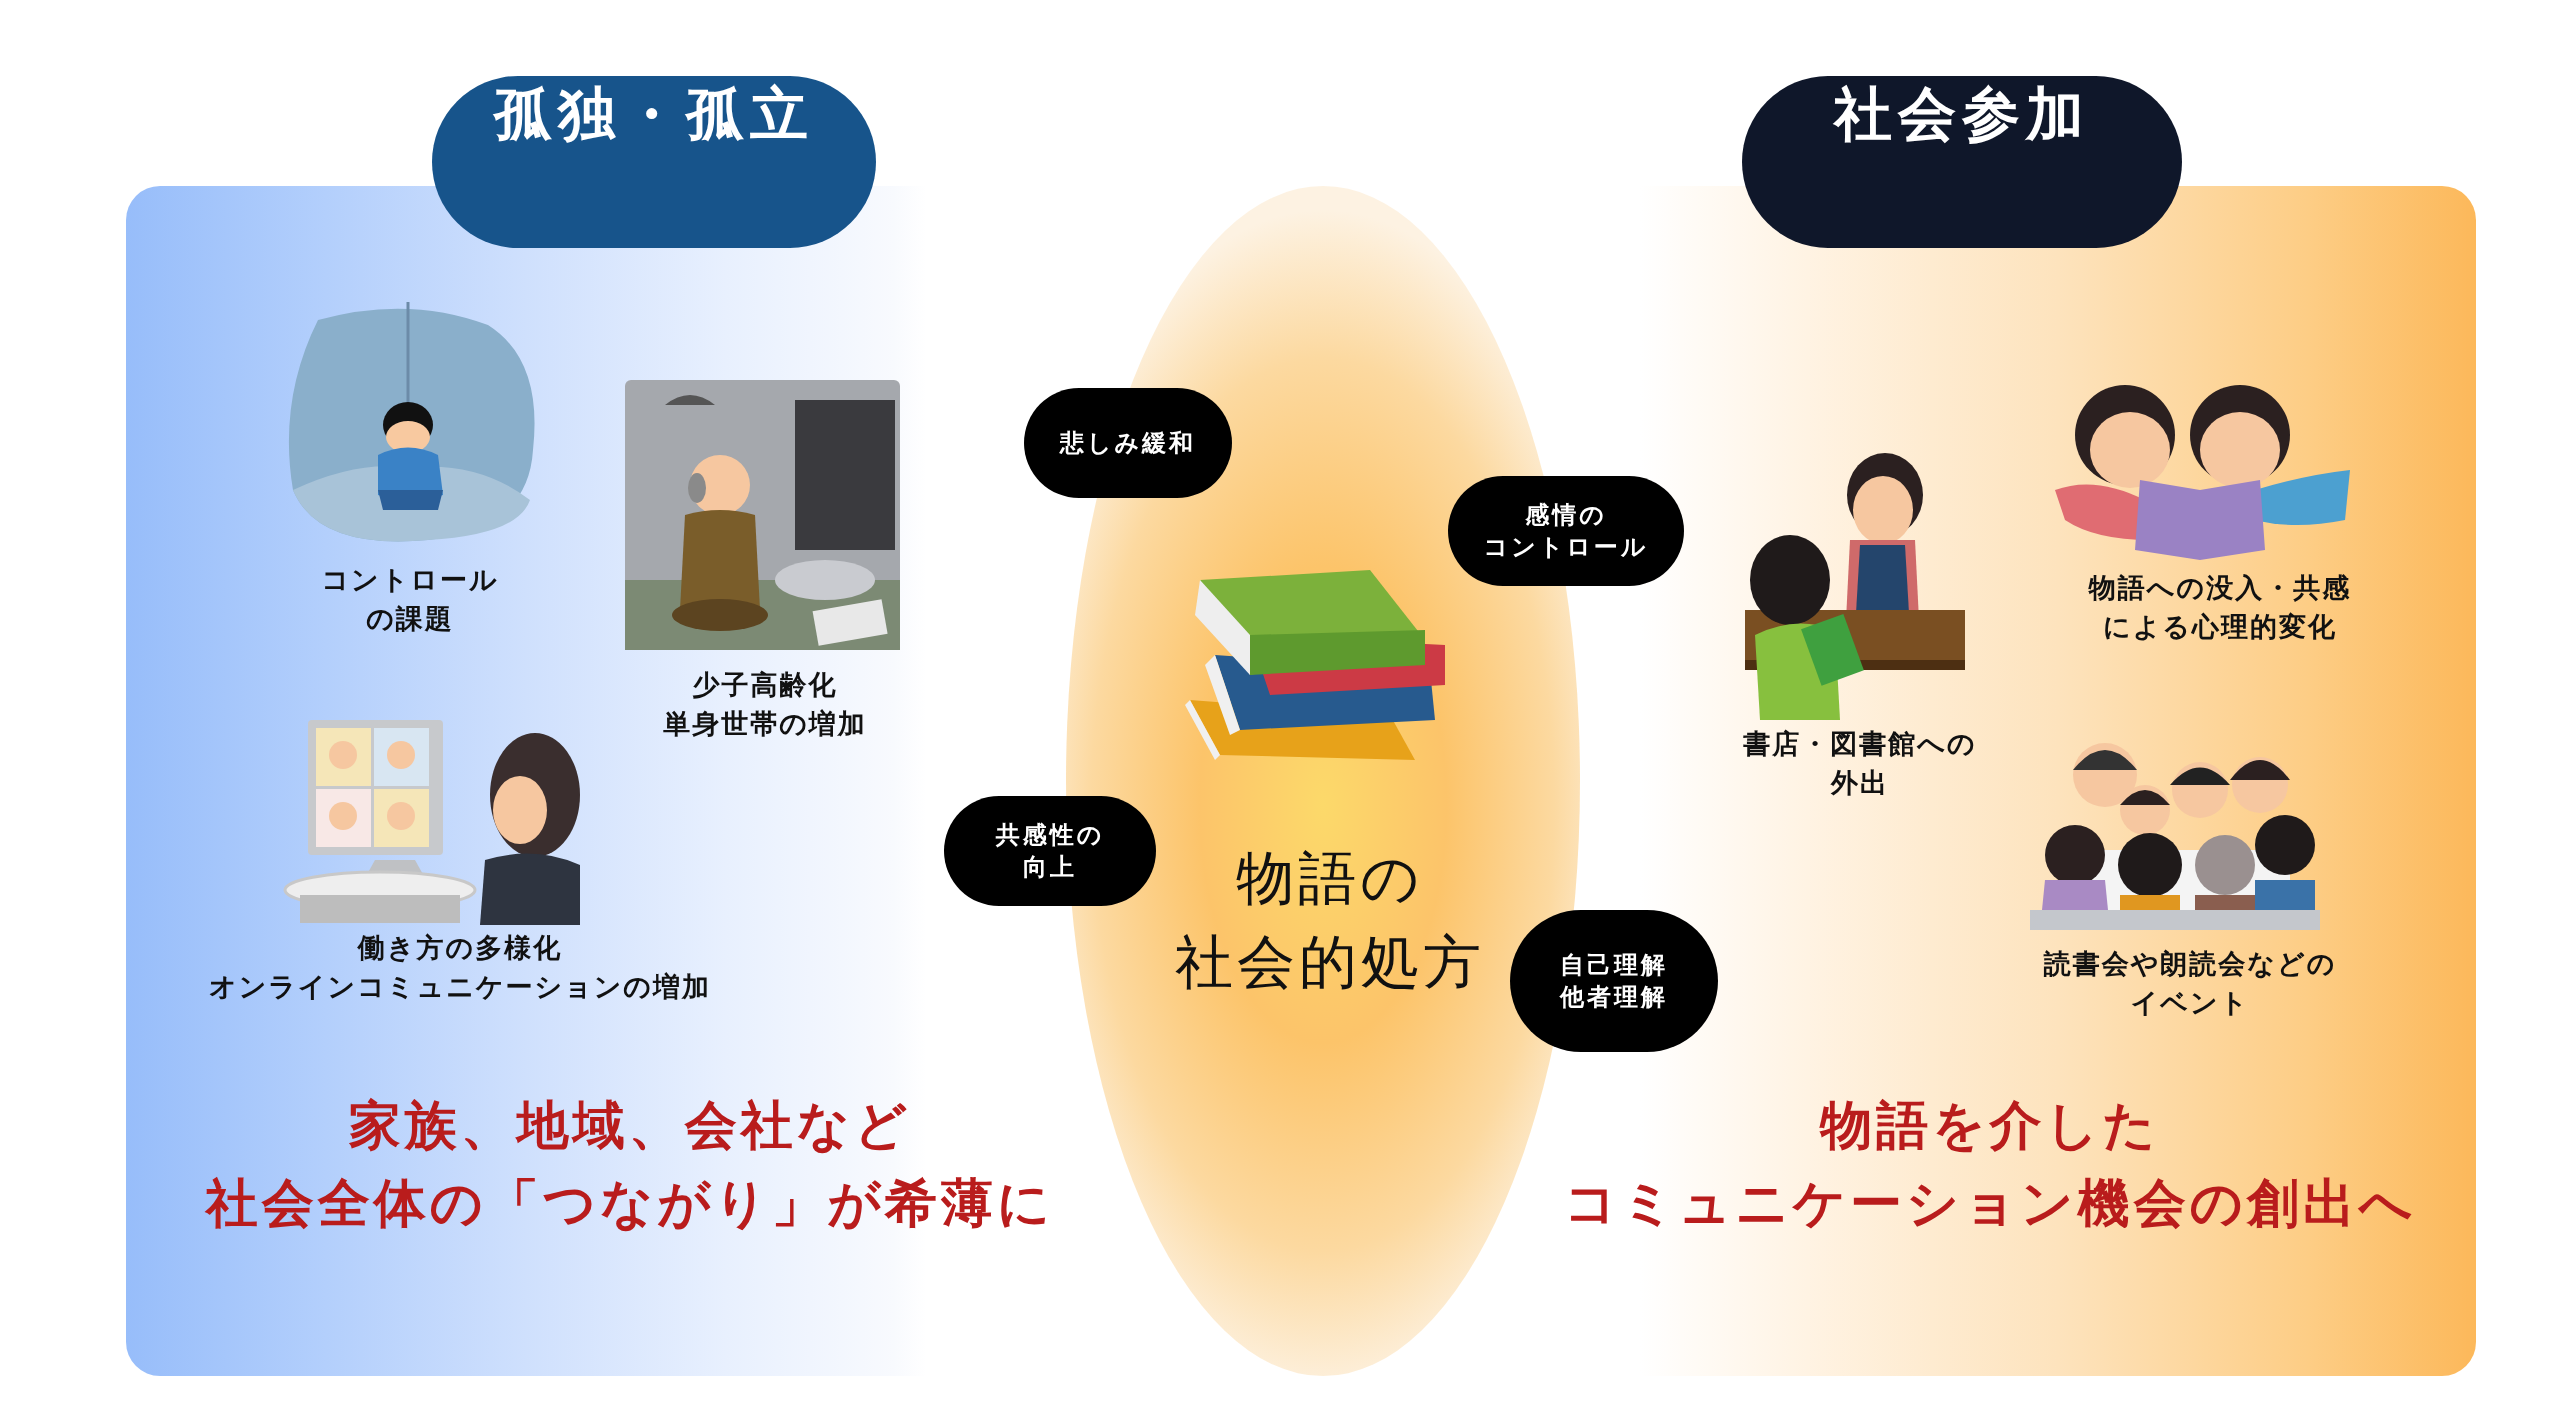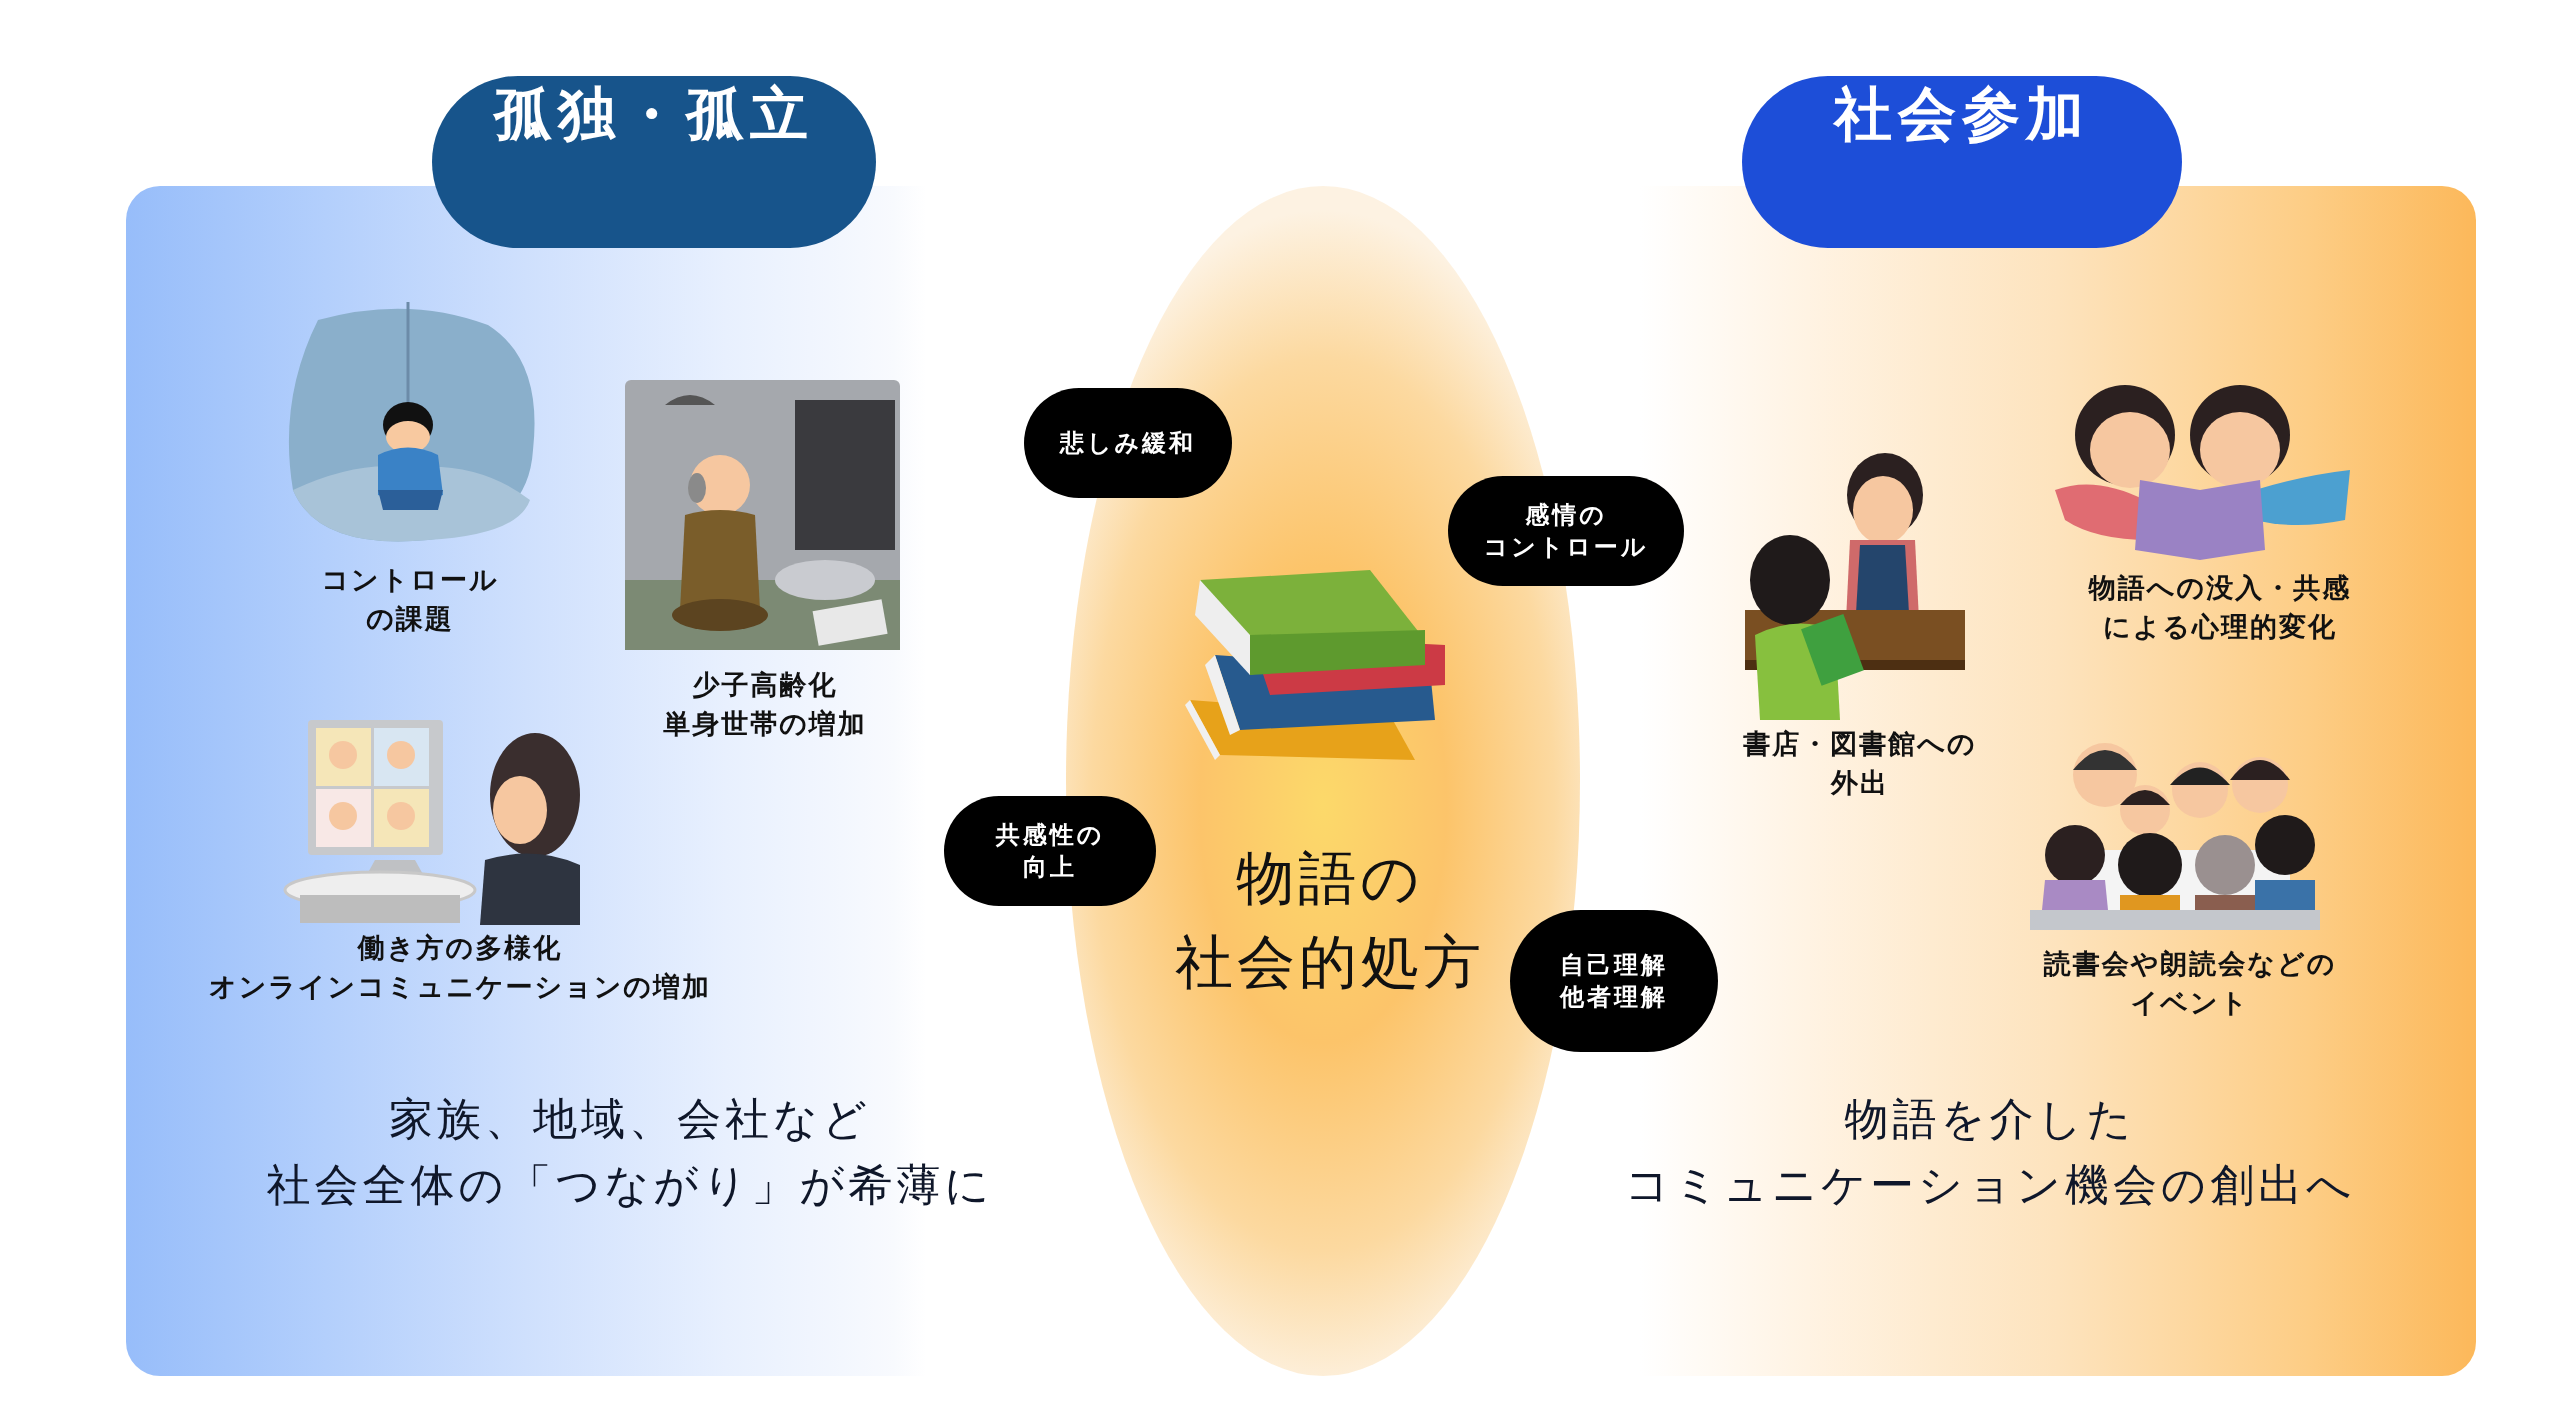--- a/index.html
+++ b/index.html
@@ -16,21 +16,21 @@
     border-radius: 0 34px 34px 0;
     background: linear-gradient(to right, #ffffff 0%, #fff3e3 20%, #fde3bd 50%, #fdcd85 80%, #fcb85a 100%);
   }
 
   .pill {
     position: absolute; color: #fff; font-weight: bold;
     display: flex; align-items: flex-start; justify-content: center;
     border-radius: 999px; letter-spacing: 6px;
   }
   .pill-left  { left: 432px;  top: 76px; width: 444px; height: 172px; background: #17548b; font-size: 58px; }
-  .pill-right { left: 1742px; top: 76px; width: 440px; height: 172px; background: #1d4ed8; font-size: 58px; }
+  .pill-right { left: 1742px; top: 76px; width: 440px; height: 172px; background: #0f172a; font-size: 58px; }
 
   .center-oval {
     position: absolute; left: 1066px; top: 186px; width: 514px; height: 1190px; border-radius: 50%;
     background: radial-gradient(ellipse 60% 50% at 50% 52%, #fcd96a 0%, #fcc46a 40%, #fcd9a0 75%, #fdf2e2 100%);
   }
 
   .bubble {
     position: absolute; background: #000000; color: #fff; font-weight: bold;
     border-radius: 999px; display: flex; align-items: center; justify-content: center;
     text-align: center; font-size: 24px; line-height: 1.35; letter-spacing: 3px;
@@ -44,22 +44,22 @@
     position: absolute; left: 1120px; top: 836px; width: 420px; text-align: center;
     font-size: 58px; font-weight: normal; line-height: 1.45; letter-spacing: 4px; color: #111;
   }
 
   .illus { position: absolute; }
   .caption {
     position: absolute; text-align: center; font-size: 27px; font-weight: bold;
     line-height: 1.45; letter-spacing: 2px; color: #111;
   }
   .big-text {
-    position: absolute; text-align: center; font-size: 44px; font-weight: normal;
-    line-height: 1.5; letter-spacing: 4px; color: #0f172a;
+    position: absolute; text-align: center; font-size: 52px; font-weight: bold;
+    line-height: 1.5; letter-spacing: 4px; color: #b91c1c;
   }
 </style>
 </head>
 <body>
 
 <div class="panel-left"></div>
 <div class="panel-right"></div>
 
 <div class="center-oval"></div>
 

